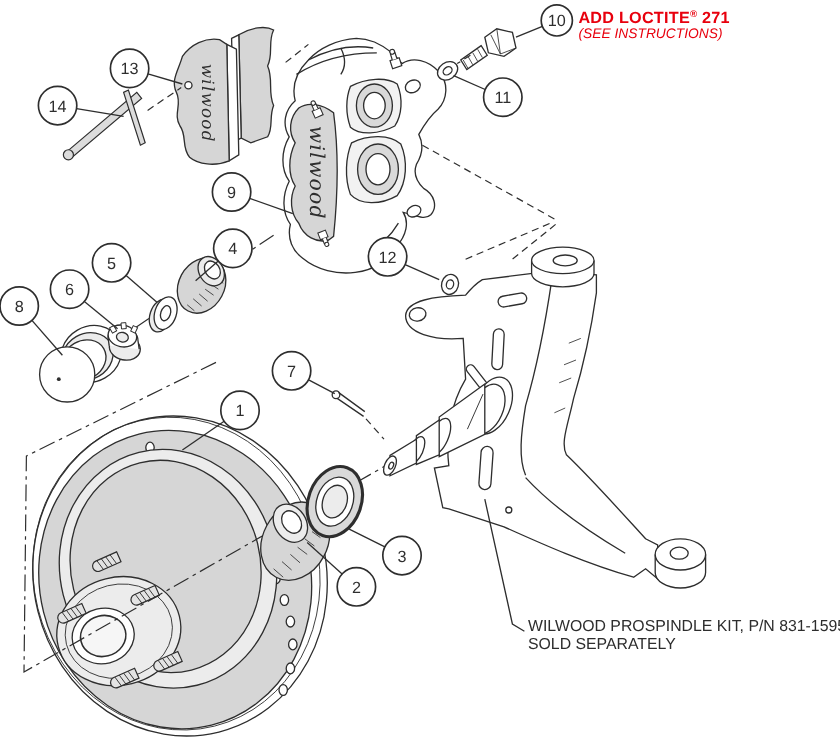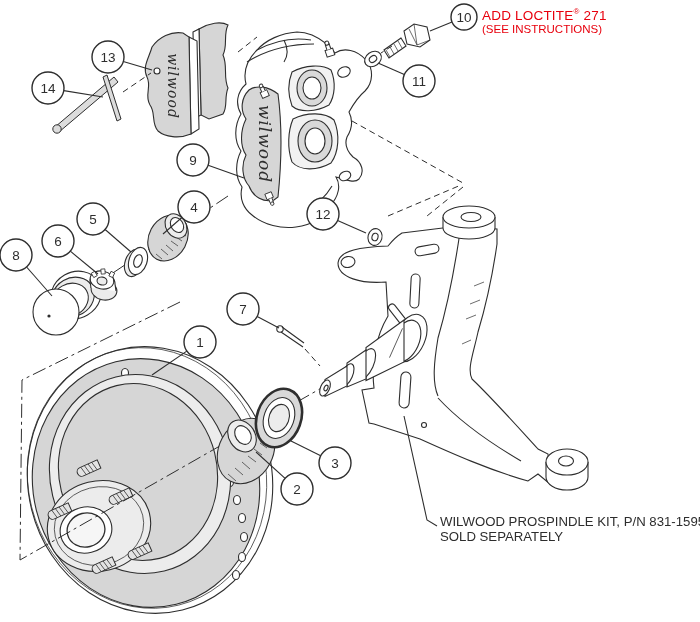--- a/index.html
+++ b/index.html
@@ -1,23 +1,23 @@
 <!DOCTYPE html>
 <html><head>
 <meta charset="utf-8">
 <style>
   html,body{margin:0;padding:0;background:#fff;}
   #stage{position:relative;width:700px;height:622px;background:#fff;overflow:hidden;
          font-family:"Liberation Sans",sans-serif;}
   #stage svg{position:absolute;left:0;top:0;}
   .note{position:absolute;pointer-events:none;white-space:nowrap;}
   .note-loctite{left:482px;top:5px;color:#e8000d;line-height:13px;}
-  .note-loctite .l1{font-weight:normal;font-size:13.5px;letter-spacing:.2px;}
+  .note-loctite .l1{font-weight:bold;font-size:13.5px;letter-spacing:.2px;}
   .note-loctite .l1 sup{font-size:8px;}
-  .note-loctite .l2{font-size:11.5px;margin-top:1px;}
+  .note-loctite .l2{font-style:italic;font-size:11.5px;margin-top:1px;}
   .note-prospindle{left:440px;top:514px;color:#2d2d2d;font-size:13.2px;line-height:15px;}
   .ln{stroke:#2e2e2e;fill:none;stroke-width:1.1;}
   .fw{fill:#fff;stroke:#2e2e2e;stroke-width:1.1;}
   .fg{fill:#d6d6d6;stroke:#2e2e2e;stroke-width:1.1;}
   .fl{fill:#ececec;stroke:#2e2e2e;stroke-width:1.1;}
   .thin{stroke:#2e2e2e;stroke-width:.7;fill:none;}
   .cdash{stroke:#2e2e2e;stroke-width:1;fill:none;stroke-dasharray:14 4 3 4;}
   .adash{stroke:#2e2e2e;stroke-width:1;fill:none;stroke-dasharray:6 4;}
   .logo{font-family:"DejaVu Serif",serif;font-style:italic;fill:#2e2e2e;}
 </style>

